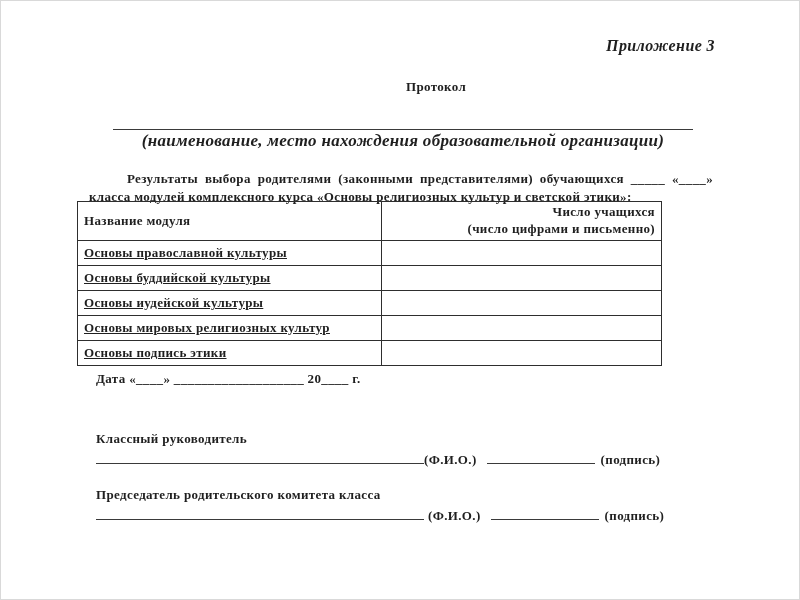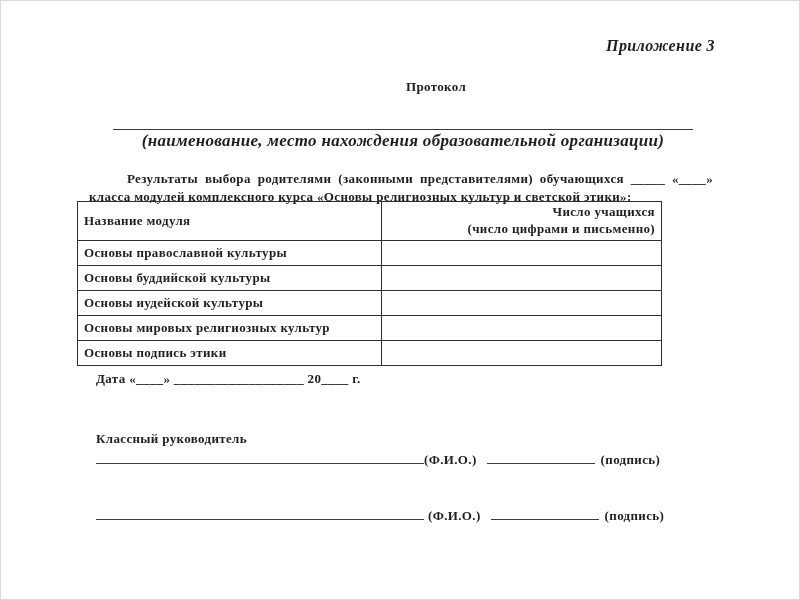--- a/index.html
+++ b/index.html
@@ -40,21 +40,21 @@
     border-collapse:collapse;
   }
   .modules-table th,.modules-table td{
     border:1.6px solid #2e2e2e;
     font-size:13px;font-weight:700;letter-spacing:.35px;
     padding:2px 6px;
   }
   .modules-table th{vertical-align:middle;}
   .th-module{width:52%;text-align:left;padding-left:10px;}
   .th-count{width:48%;text-align:right;line-height:1.3;font-family:Liberation Serif, serif;}
-  .modules-table td{height:20px;}
+  .modules-table td{height:20px;text-decoration:underline;}
   .cell-blank{background:#ffffff;}
   .date-line{position:absolute;top:370px;left:95px;}
   .sig-label-1{position:absolute;top:430px;left:95px;}
   .sig-line-1{position:absolute;top:449px;left:95px;white-space:nowrap;}
   .sig-label-2{position:absolute;top:486px;left:95px;}
   .sig-line-2{position:absolute;top:505px;left:95px;white-space:nowrap;}
   .rule{
     display:inline-block;
     border-bottom:1.5px solid #3a3a3a;
     height:13px;
@@ -115,17 +115,18 @@
     </tbody>
   </table>
 
   <div class="date-line txt">Дата «____» ___________________ 20____ г.</div>
 
   <div class="sig-label-1 txt">Классный руководитель</div>
   <div class="sig-line-1">
     <span class="rule rule-long"></span><span class="sig-text">(Ф.И.О.)</span><span class="rule rule-short"></span><span class="sig-text">(подпись)</span>
   </div>
 
+  <div class="sig-label-2 txt">Председатель родительского комитета класса</div>
   <div class="sig-line-2">
     <span class="rule rule-long"></span> <span class="sig-text">(Ф.И.О.)</span><span class="rule rule-short"></span><span class="sig-text">(подпись)</span>
   </div>
 
 </div>
 
 </body></html>

